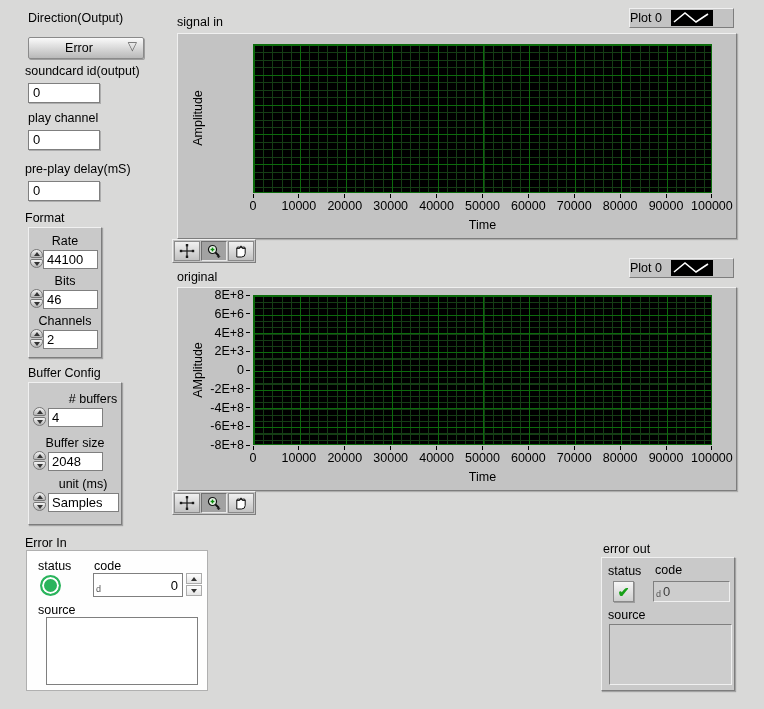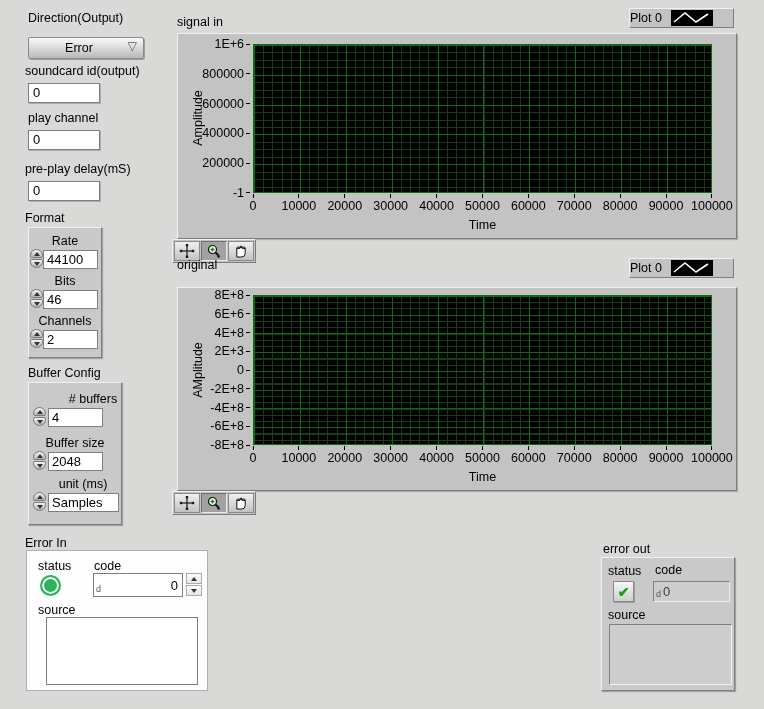--- a/index.html
+++ b/index.html
@@ -210,47 +210,20 @@
   <div class="legend" style="left:629px;top:8px">
     <span>Plot 0</span>
     <span class="swatch">
       <svg width="42" height="16" viewBox="0 0 42 16">
           <polyline points="3,12 14,3 25,12 37,4" fill="none" stroke="#ffffff" stroke-width="1.6"></polyline>
         </svg>
     </span>
   </div>
   <div class="gbox" style="left:177px;top:33px;width:558px;height:204px"></div>
   <div class="ytitle" style="left:198px;top:118px">Amplitude</div>
-  <div class="yticks" style="left:188px;top:44px;width:62px;height:149px">
-
-  <span class="ytick">
-        <b class="tl">1E+6</b>
-        <i class="ydash"></i>
-      </span>
-      <span class="ytick">
-        <b class="tl">800000</b>
-        <i class="ydash"></i>
-      </span>
-      <span class="ytick">
-        <b class="tl">600000</b>
-        <i class="ydash"></i>
-      </span>
-      <span class="ytick">
-        <b class="tl">400000</b>
-        <i class="ydash"></i>
-      </span>
-      <span class="ytick">
-        <b class="tl">200000</b>
-        <i class="ydash"></i>
-      </span>
-      <span class="ytick">
-        <b class="tl">-1</b>
-        <i class="ydash"></i>
-      </span>
-    </div>
   <div class="plot plot1" style="left:253px;top:44px;width:459px;height:149px"></div>
   <div class="xticks" style="left:253px;top:194px;width:459px">
 
   <span class="xtick">
         <i class="xdash"></i>
         <b class="tl">0</b>
       </span>
       <span class="xtick">
         <i class="xdash"></i>
         <b class="tl">10000</b>
@@ -324,21 +297,21 @@
           <g fill="#ffffff" stroke="#111" stroke-width="1">
             <circle cx="5.2" cy="4.4" r="1.4"></circle>
             <circle cx="8" cy="3.6" r="1.4"></circle>
             <circle cx="10.8" cy="4.4" r="1.4"></circle>
             <path d="M3.8,13 V4.4 H6.6 V3.6 H9.4 V4.4 H12.2 V9.5 Q12.2,13 8.5,13 Z"></path>
           </g>
         </svg>
     </span>
   </div>
 
-  <div class="lbl" style="left:177px;top:258px">original</div>
+  <div class="lbl" style="left:177px;top:270px">original</div>
   <div class="legend" style="left:629px;top:258px">
     <span>Plot 0</span>
     <span class="swatch">
       <svg width="42" height="16" viewBox="0 0 42 16">
           <polyline points="3,12 14,3 25,12 37,4" fill="none" stroke="#ffffff" stroke-width="1.6"></polyline>
         </svg>
     </span>
   </div>
   <div class="gbox" style="left:177px;top:287px;width:558px;height:202px"></div>
   <div class="ytitle" style="left:198px;top:370px">AMplitude</div>

